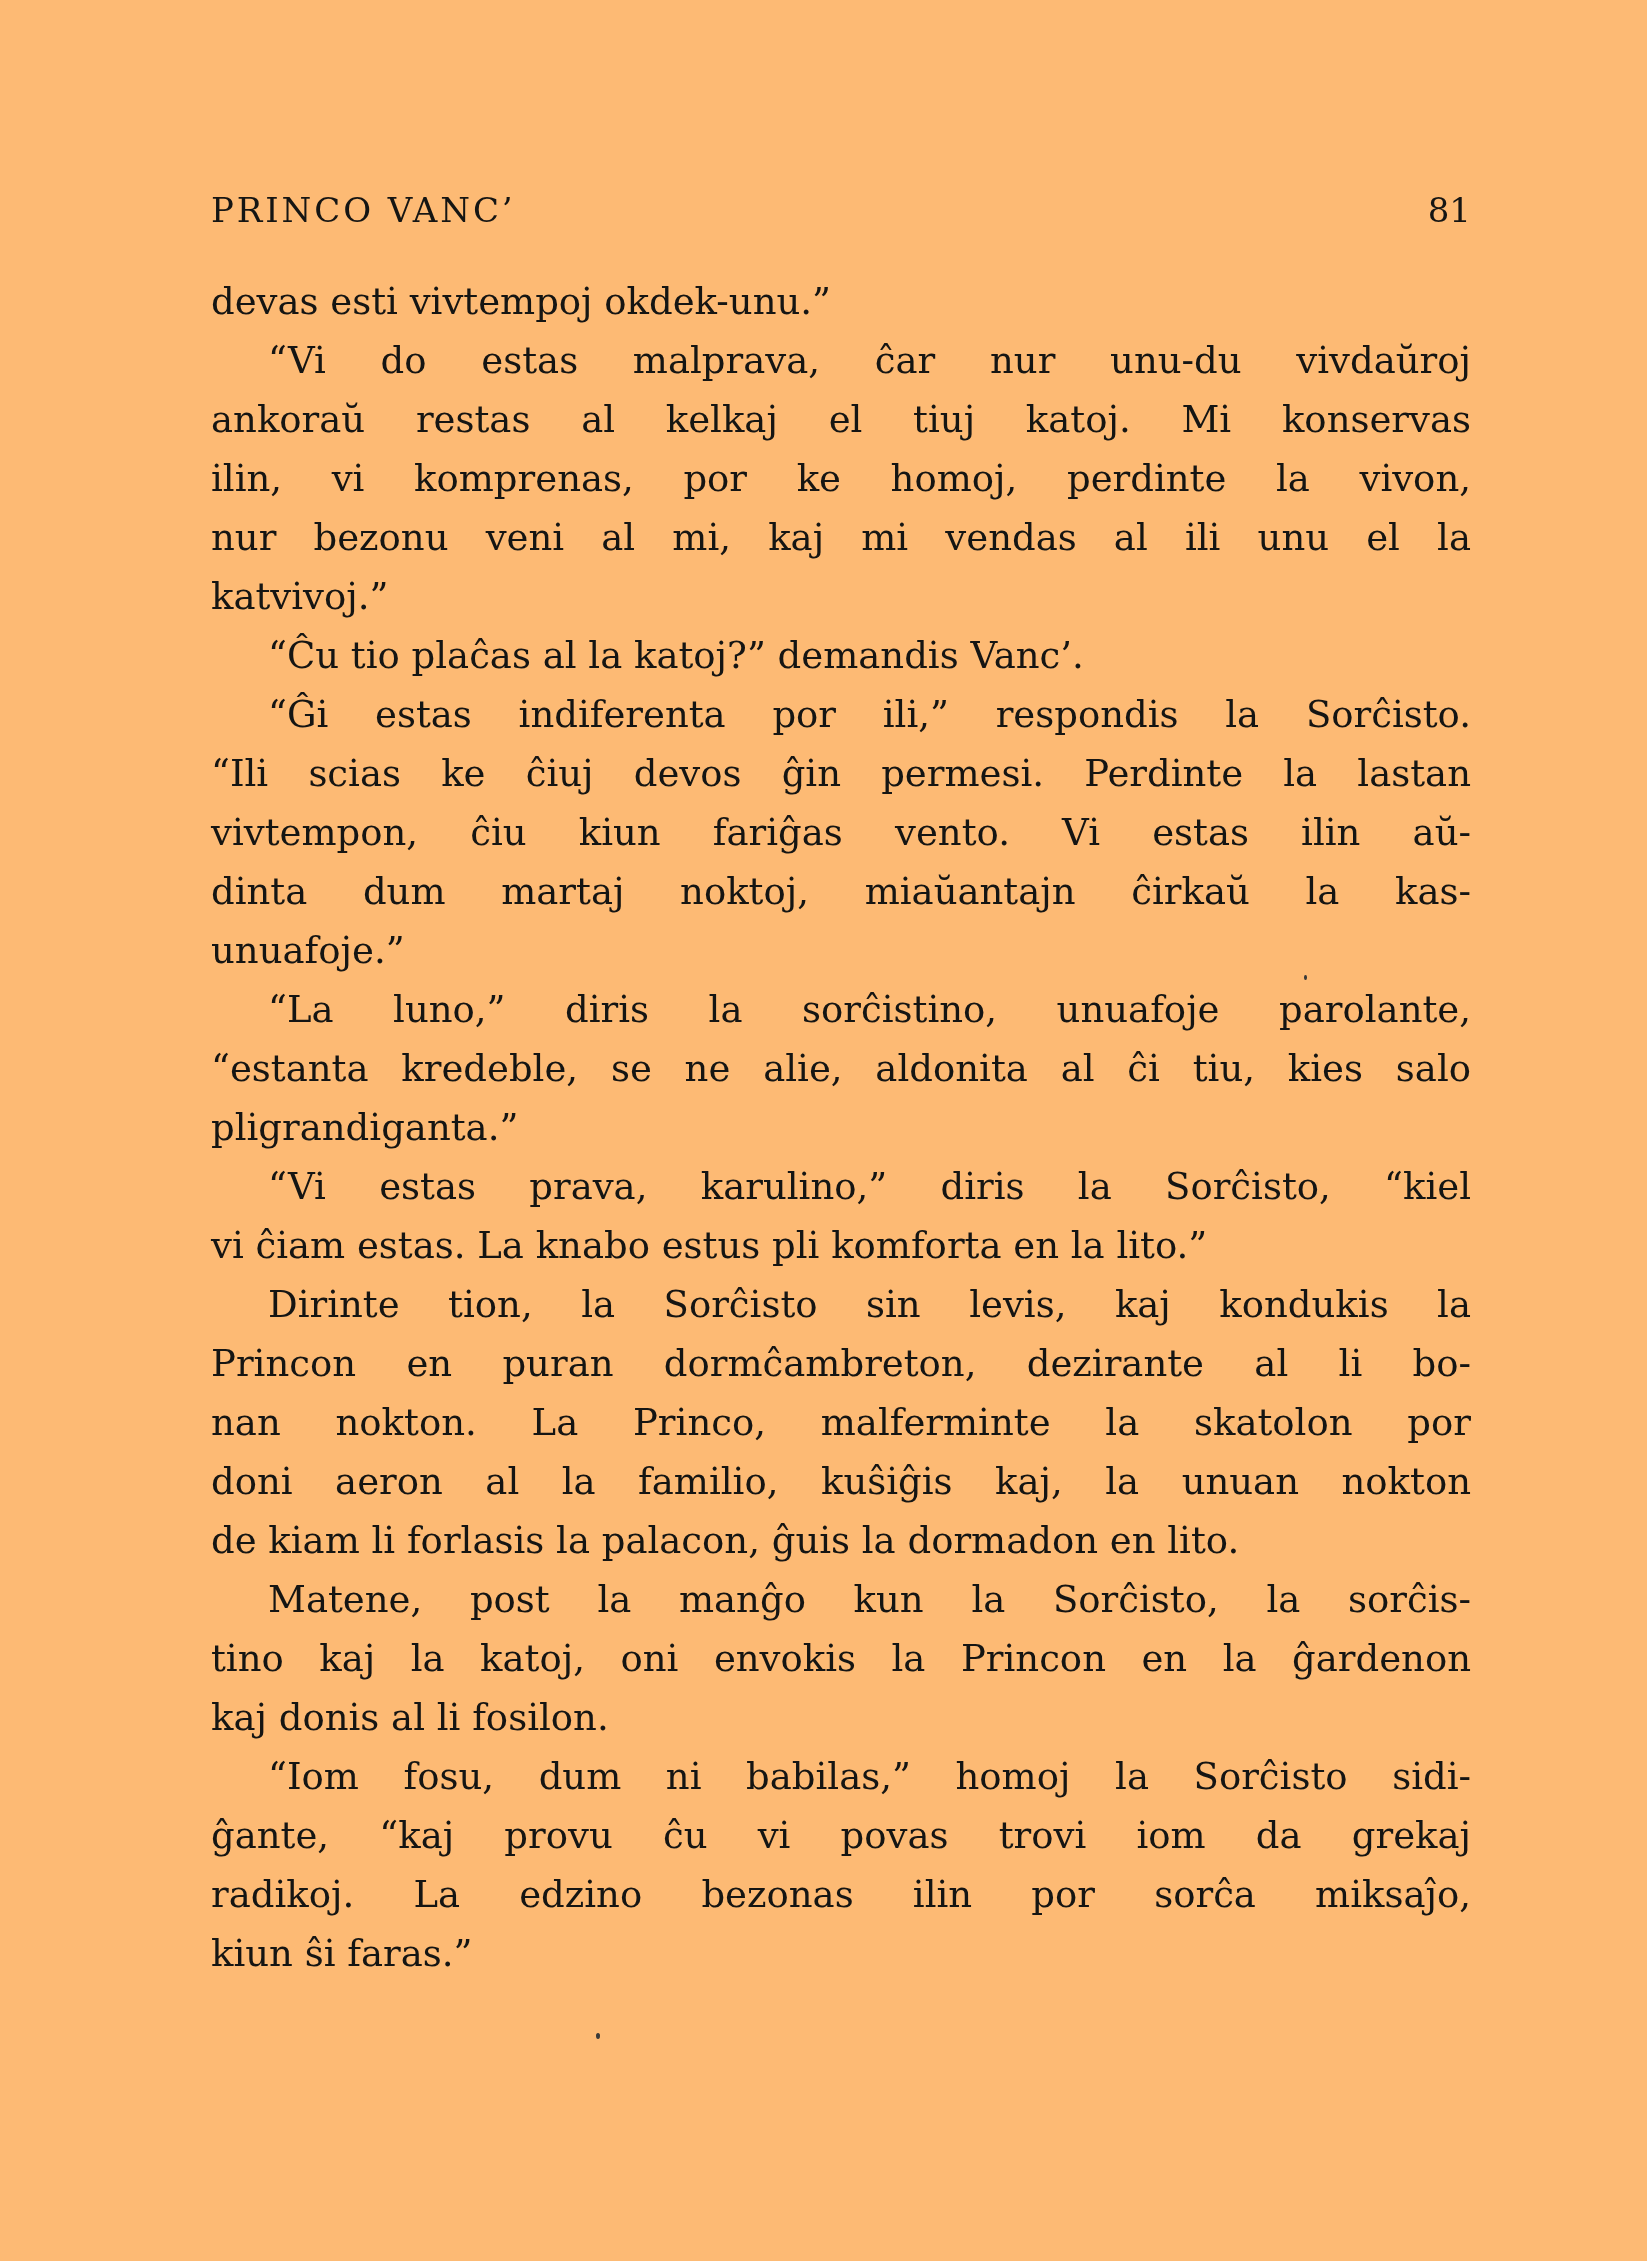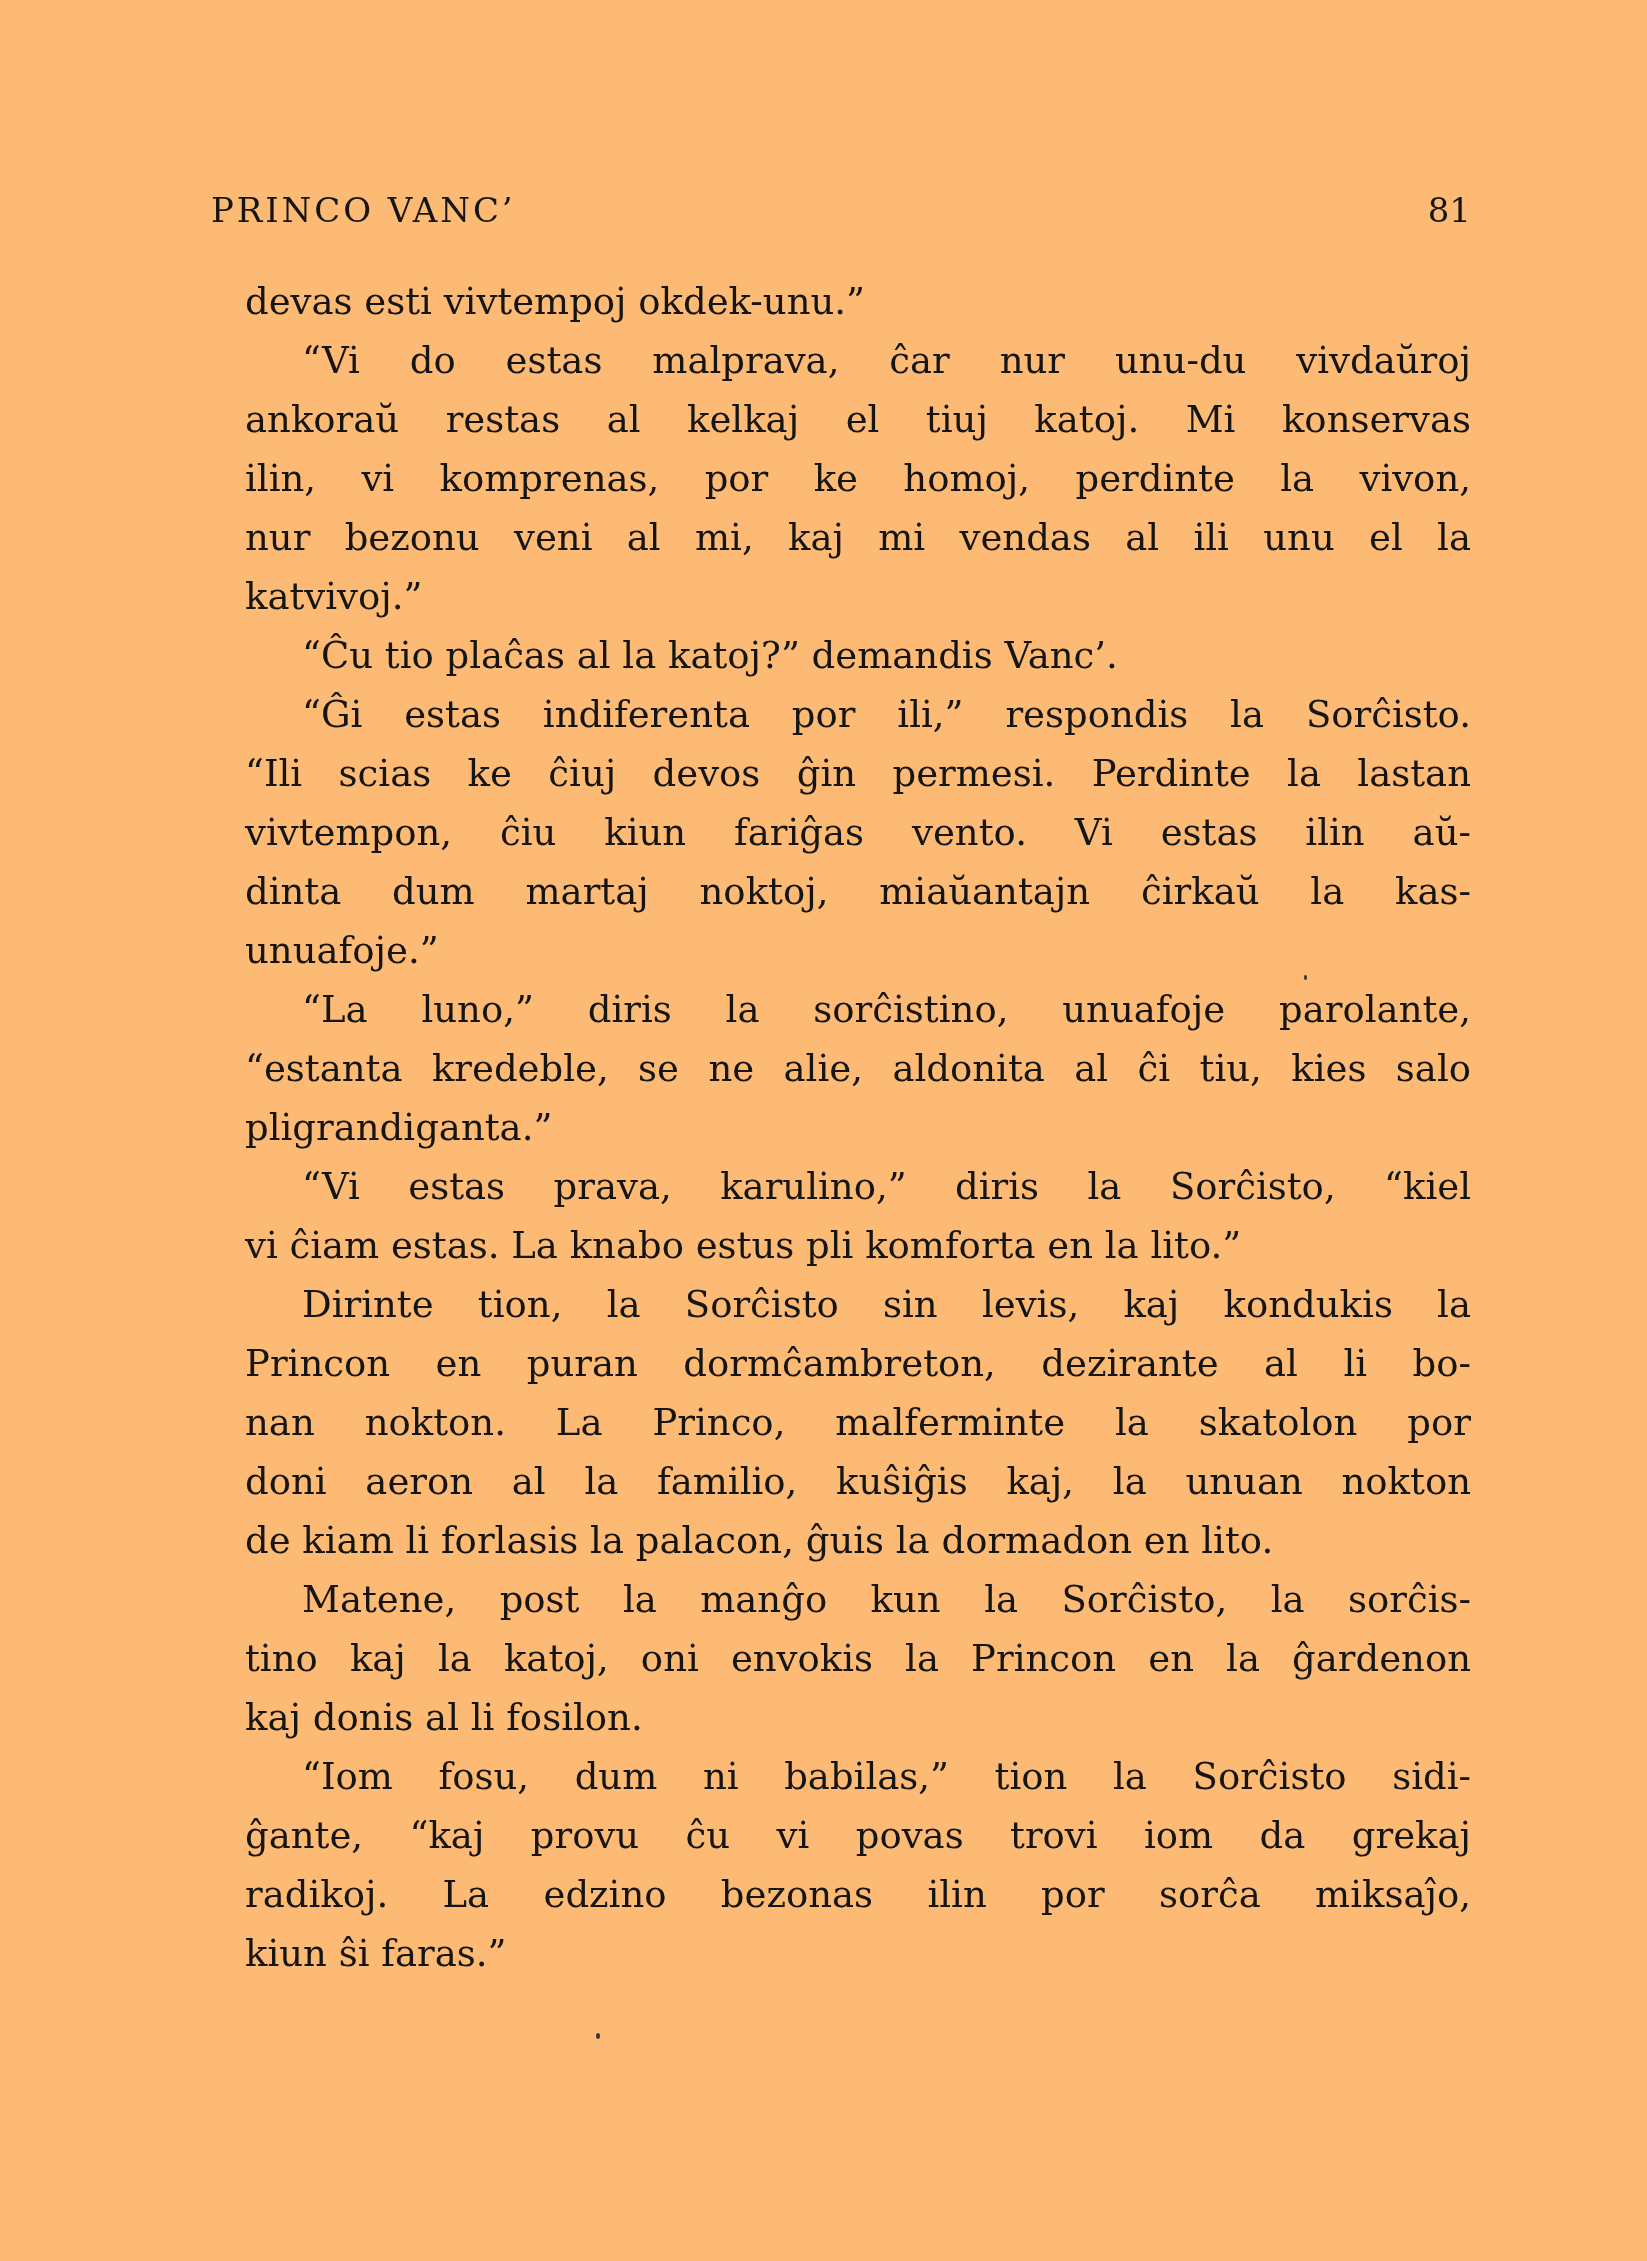--- a/index.html
+++ b/index.html
@@ -38,21 +38,20 @@
     left: 211px;
     top: 272px;
     width: 1260px;
     font-size: 37px;
     line-height: 59px;
   }
   .line {
     text-align: justify;
     text-align-last: justify;
     text-justify: inter-word;
-    margin-left: 34px;
   }
   .line.last {
     text-align-last: left;
   }
   .line.indent {
     text-indent: 57px;
   }
   
   .speck {
     position: absolute;
@@ -91,21 +90,21 @@
       <div class="line indent">“Vi estas prava, karulino,” diris la Sorĉisto, “kiel</div>
       <div class="line last">vi ĉiam estas.  La knabo estus pli komforta en la lito.”</div>
       <div class="line indent">Dirinte tion, la Sorĉisto sin levis, kaj kondukis la</div>
       <div class="line">Princon en puran dormĉambreton, dezirante al li bo-</div>
       <div class="line">nan nokton.  La Princo, malferminte la skatolon por</div>
       <div class="line">doni aeron al la familio, kuŝiĝis kaj, la unuan nokton</div>
       <div class="line last">de kiam li forlasis la palacon, ĝuis la dormadon en lito.</div>
       <div class="line indent">Matene, post la manĝo kun la Sorĉisto, la sorĉis-</div>
       <div class="line">tino kaj la katoj, oni envokis la Princon en la ĝardenon</div>
       <div class="line last">kaj donis al li fosilon.</div>
-      <div class="line indent">“Iom fosu, dum ni babilas,” tion la Sorĉisto sidi-</div>
+      <div class="line indent">“Iom fosu, dum ni babilas,” homoj la Sorĉisto sidi-</div>
       <div class="line">ĝante, “kaj provu ĉu vi povas trovi iom da grekaj</div>
       <div class="line">radikoj.  La edzino bezonas ilin por sorĉa miksaĵo,</div>
       <div class="line last">kiun ŝi faras.”</div>
     </div>
 
   <div class="speck speck-1"></div>
   <div class="speck speck-2"></div>
 
 </div>
 

